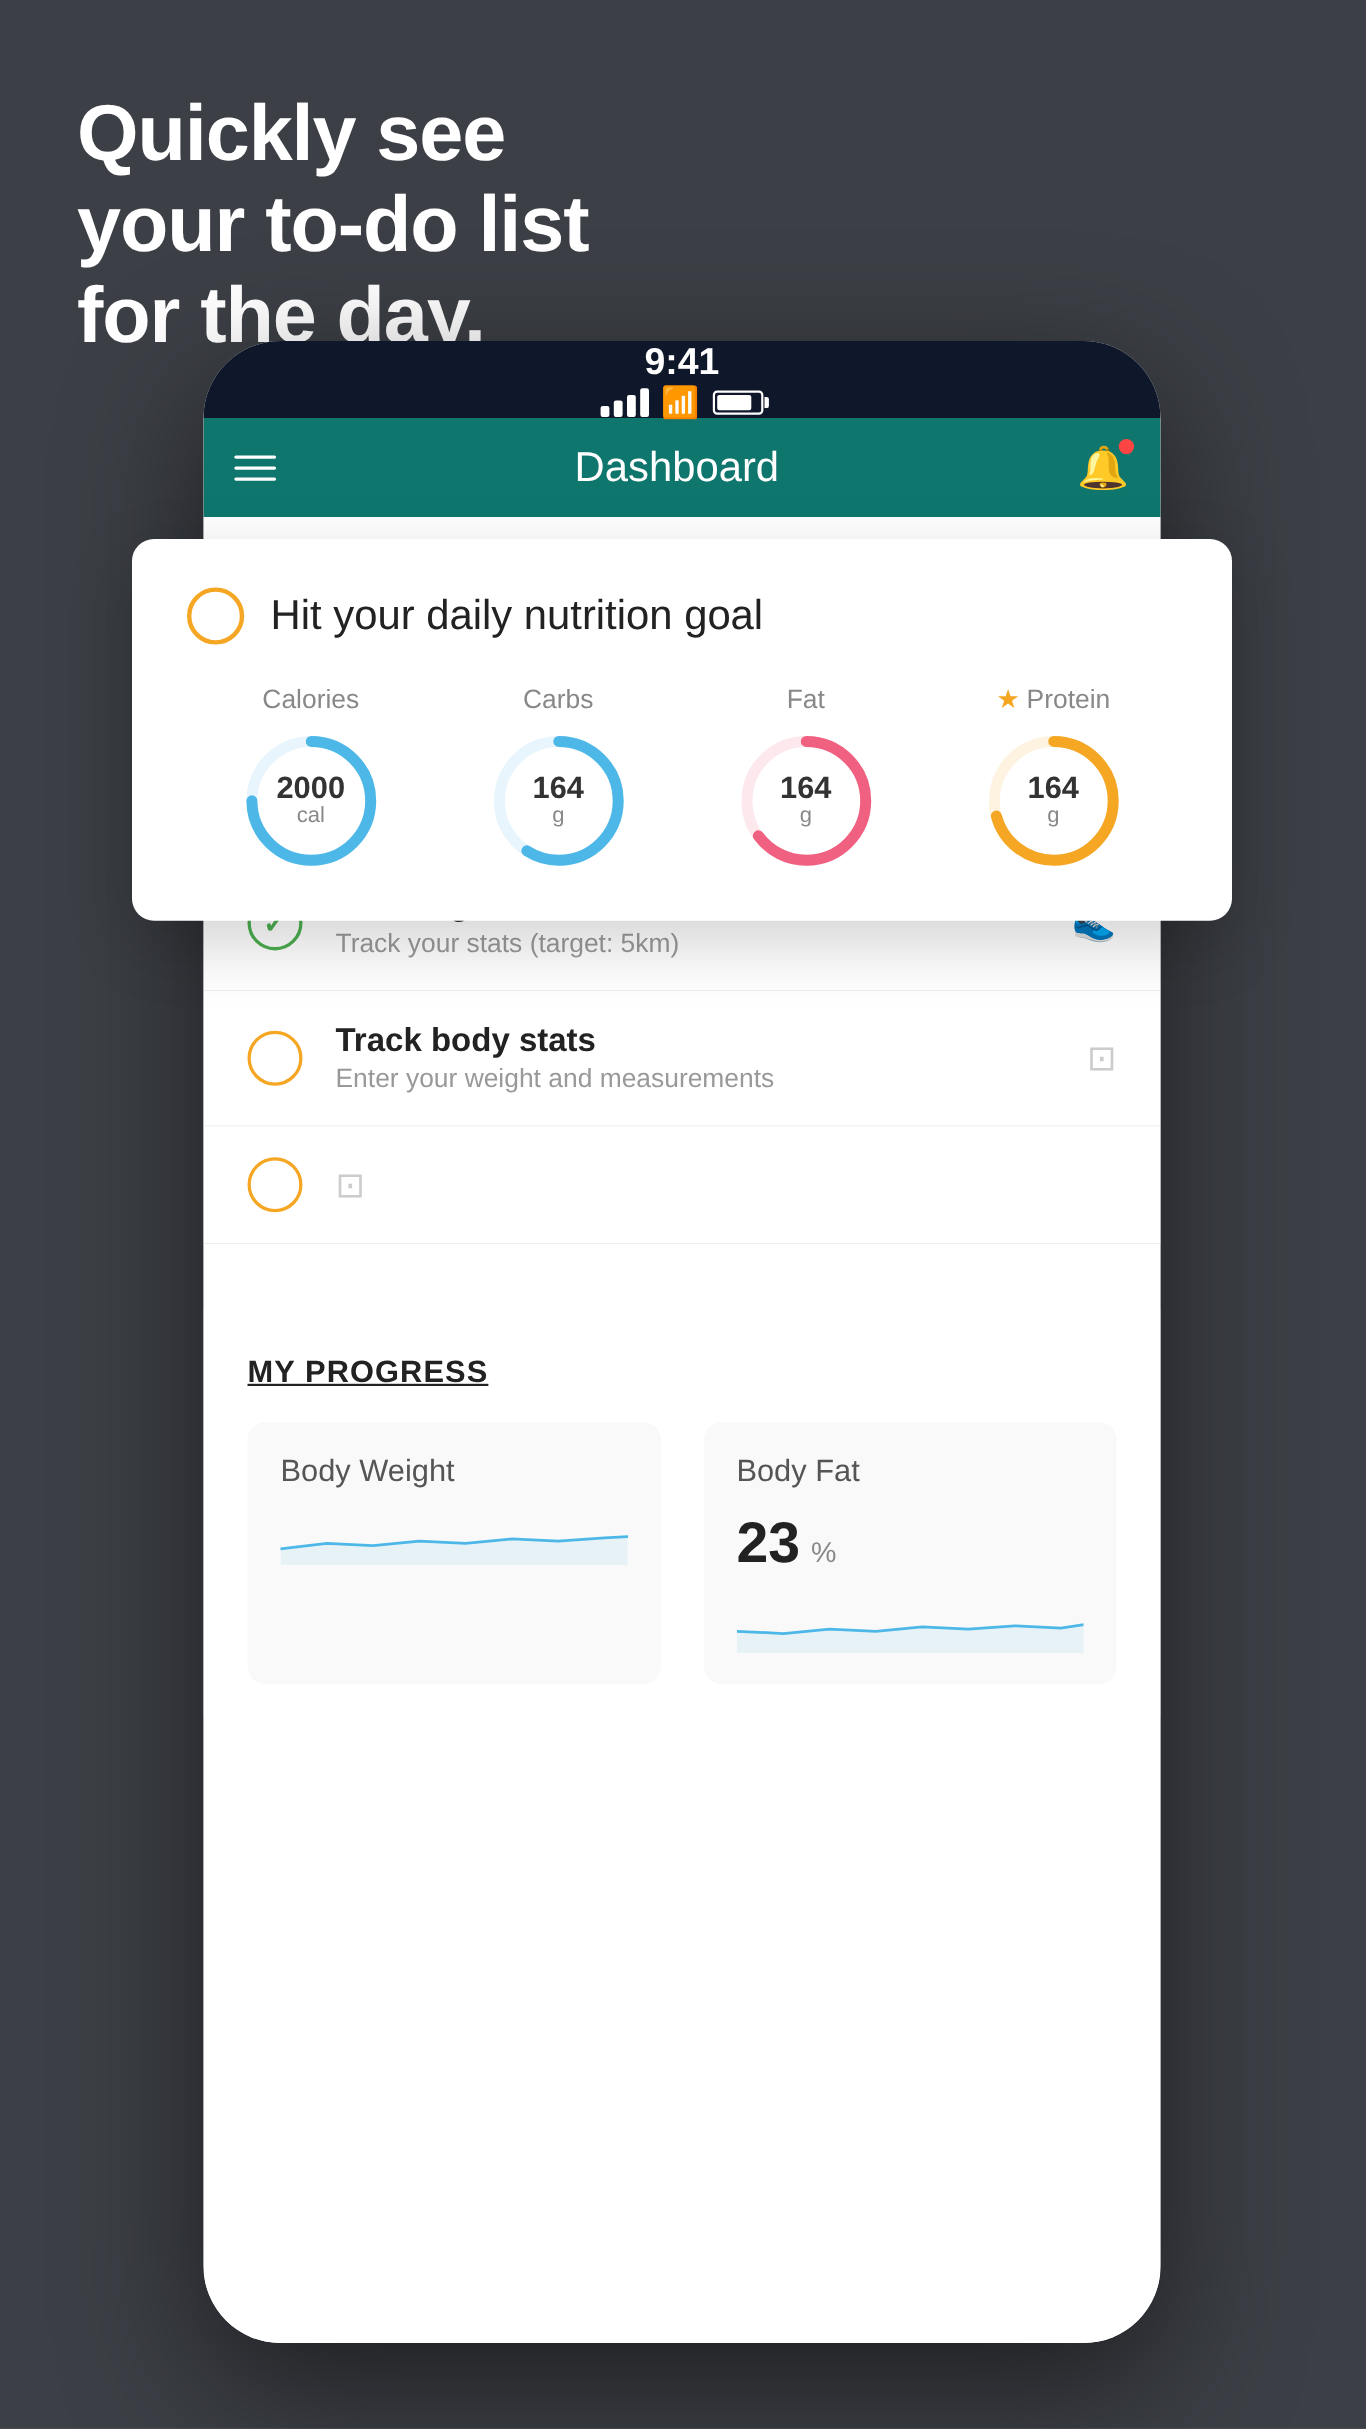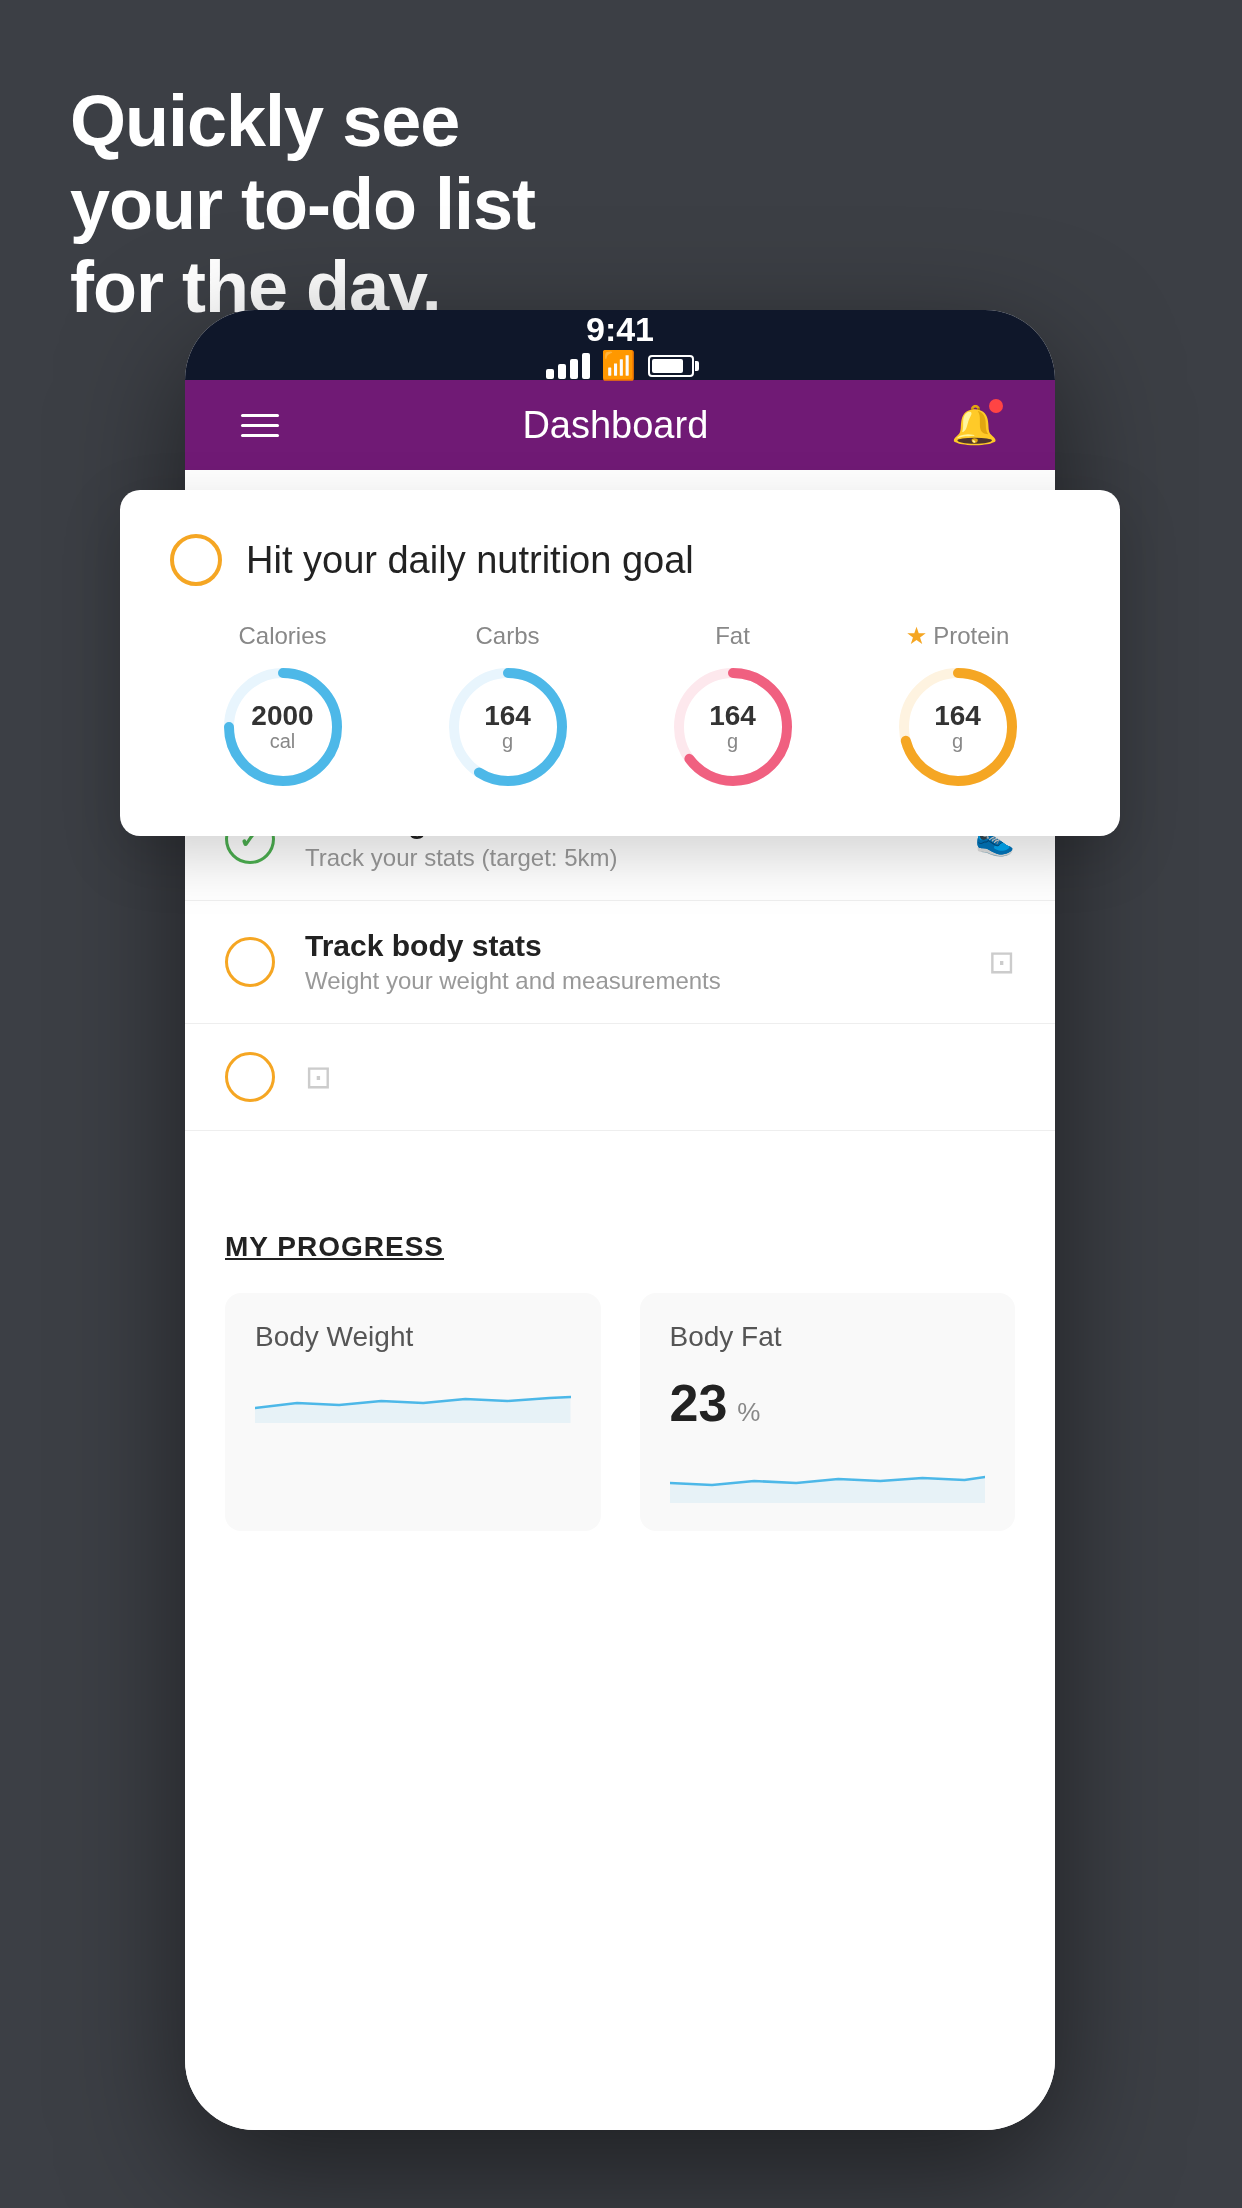--- a/index.html
+++ b/index.html
@@ -102,26 +102,26 @@
     }
     .battery-fill {
       background: white;
       height: 100%;
       width: 80%;
       border-radius: 2px;
     }
 
     
     .nav-bar {
-      background: #701a75;
+      background: #0f766e;
       height: 90px;
       display: flex;
       align-items: center;
       justify-content: space-between;
-      padding: 0 56px;
+      padding: 0 28px;
     }
     .hamburger {
       display: flex;
       flex-direction: column;
       gap: 7px;
     }
     .hamburger span {
       display: block;
       width: 38px;
       height: 3px;
@@ -405,21 +405,21 @@
           <div class="todo-title">Running</div>
           <div class="todo-subtitle">Track your stats (target: 5km)</div>
         </div>
         <span class="todo-icon">👟</span>
       </div>
 
       <div class="todo-item">
         <div class="todo-circle yellow"></div>
         <div class="todo-text-col">
           <div class="todo-title">Track body stats</div>
-          <div class="todo-subtitle">Weight your weight and measurements</div>
+          <div class="todo-subtitle">Enter your weight and measurements</div>
         </div>
         <span class="todo-icon">⊡</span>
       </div>
 
       <div class="todo-item">
         <div class="todo-circle yellow2"></div>
         <span class="todo-icon">⊡</span>
       </div>
     </div>
 

